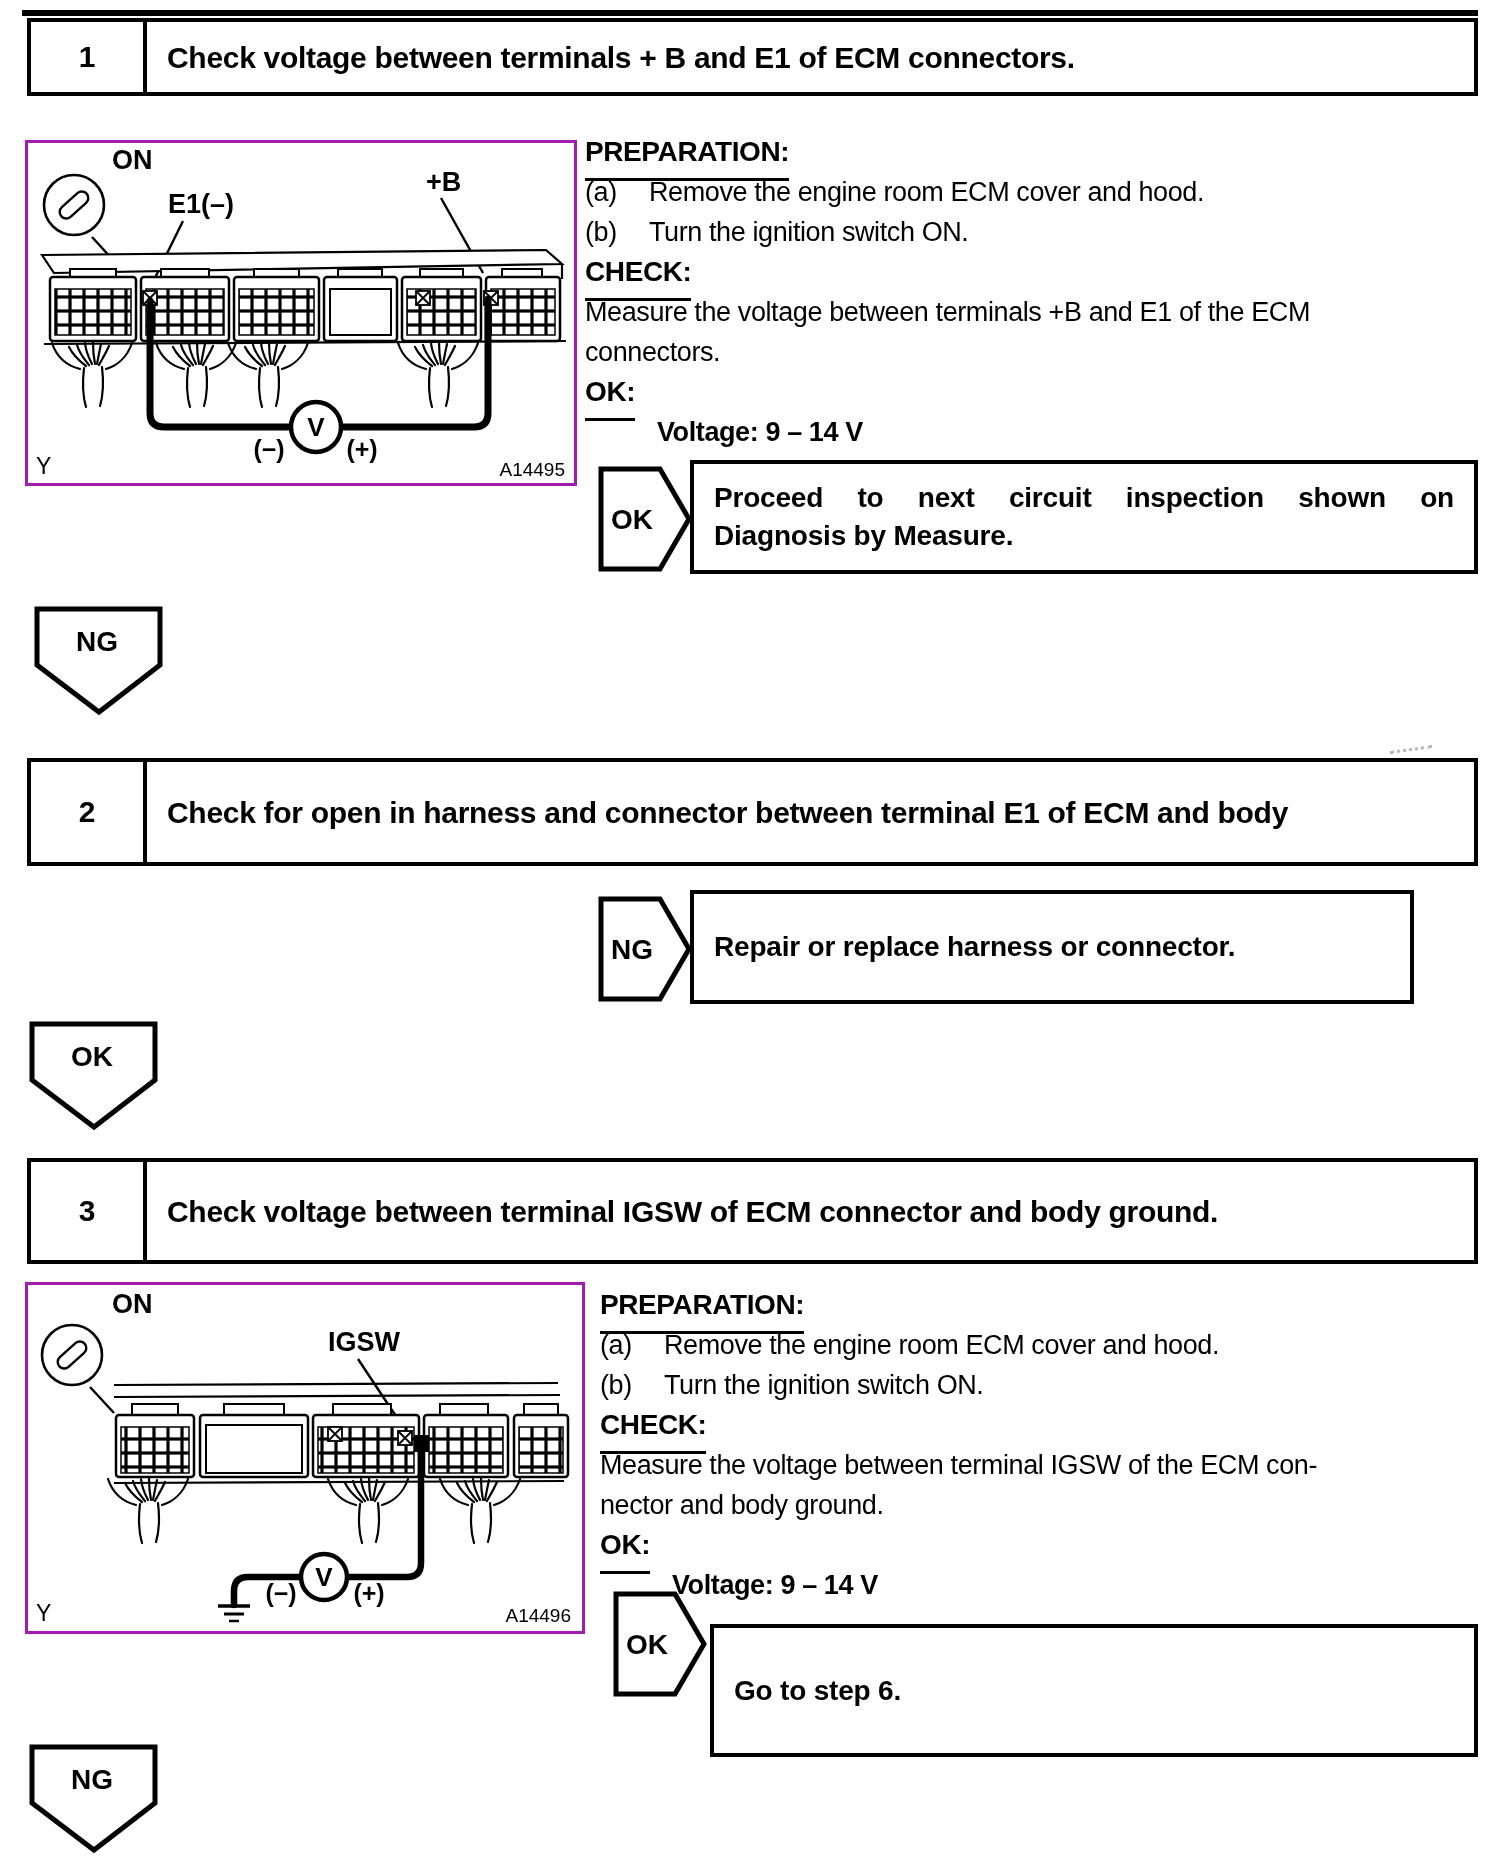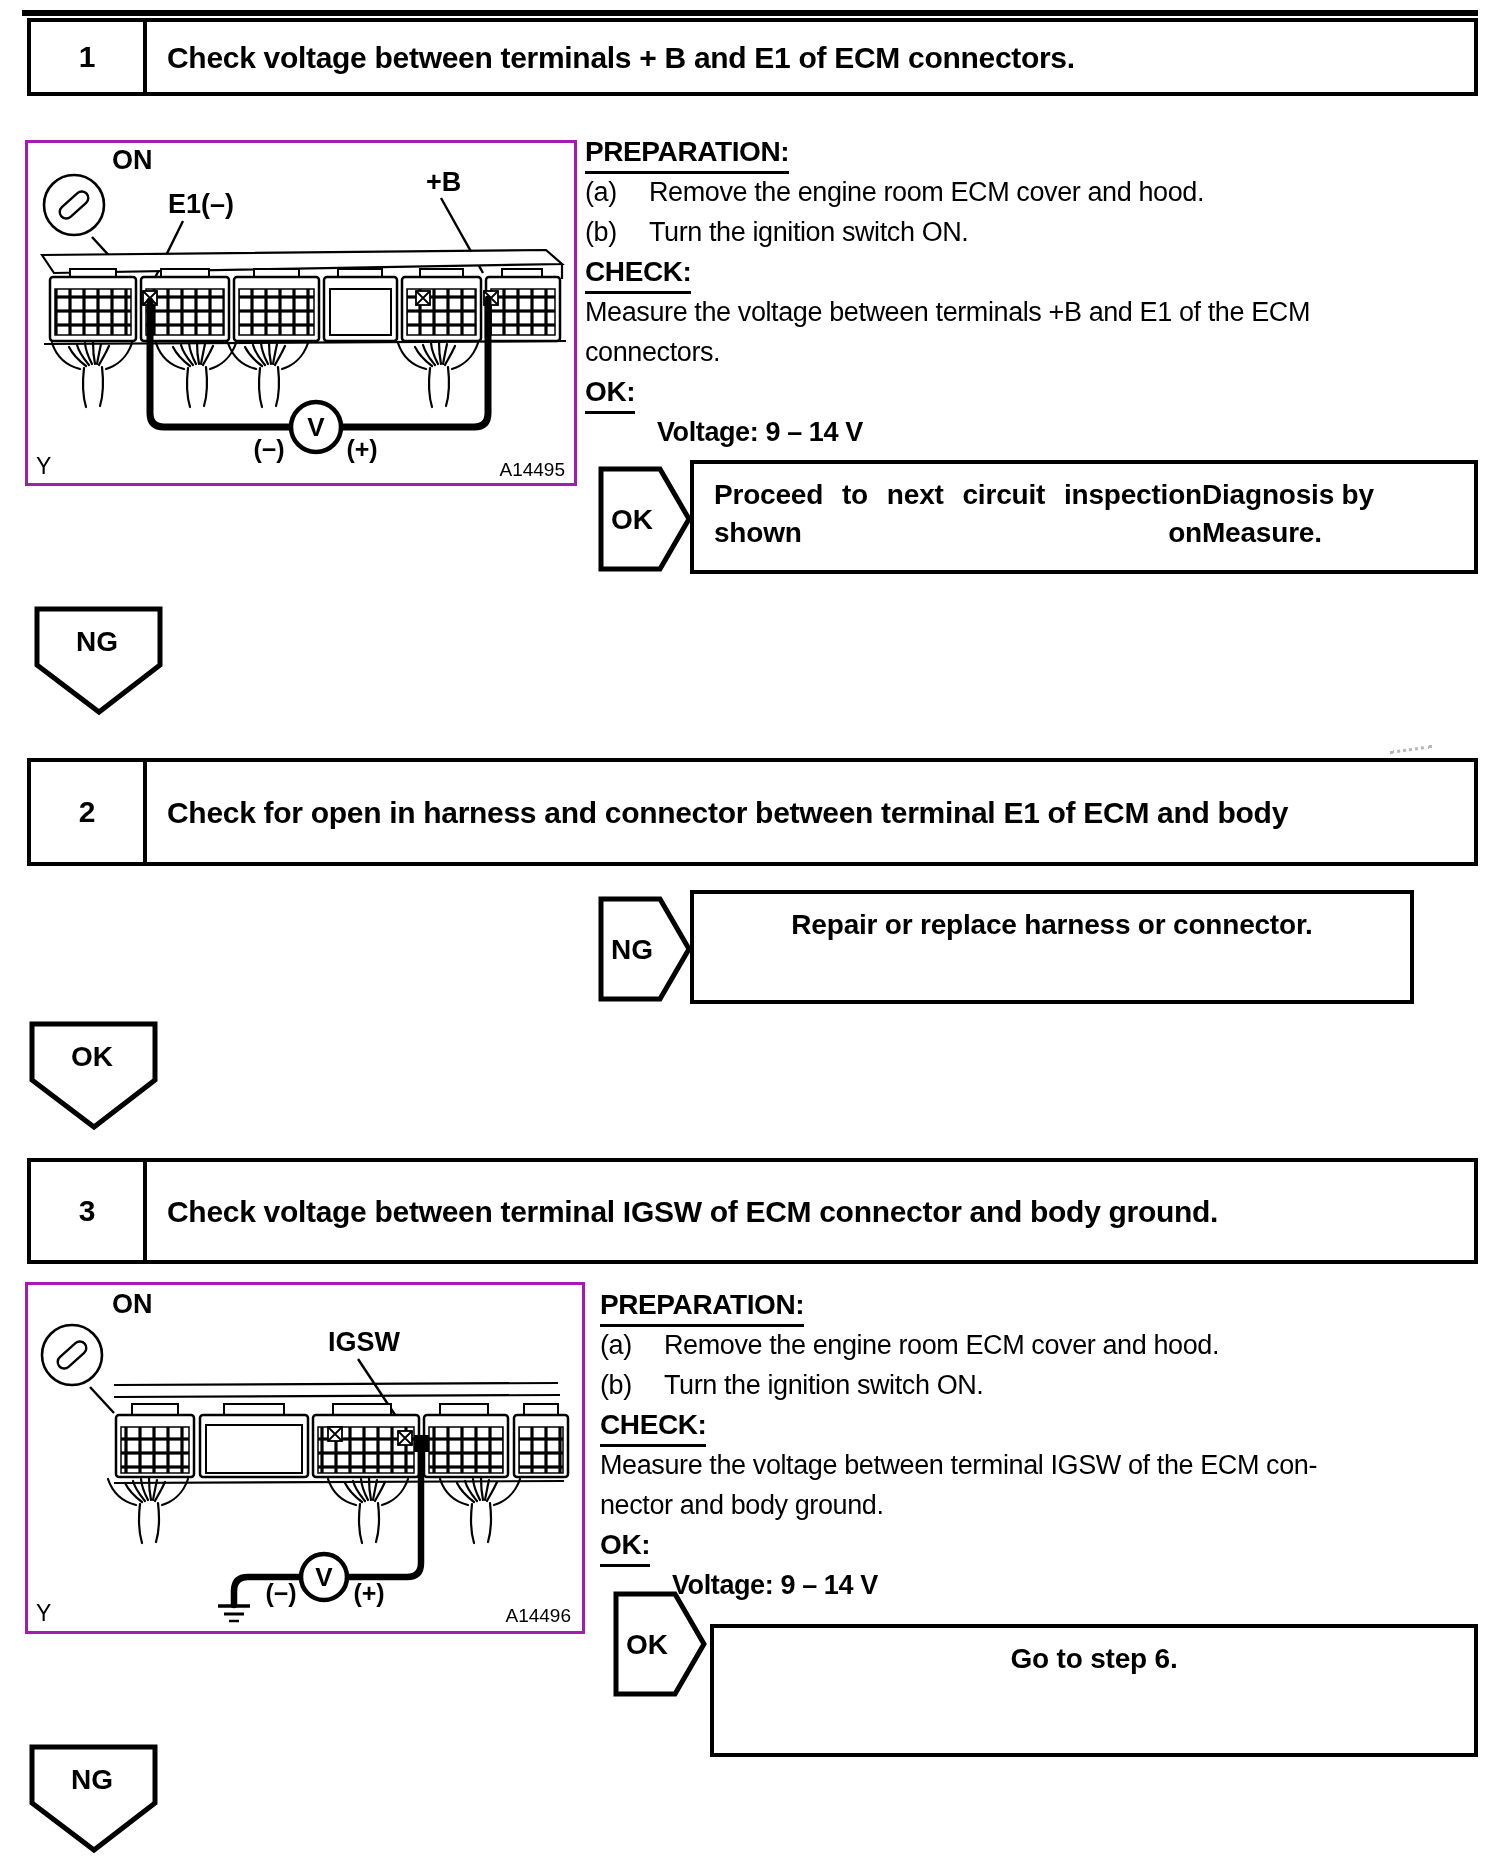--- a/index.html
+++ b/index.html
@@ -34,30 +34,30 @@
   .dlab   { font-weight:bold; font-size:27px; }
   .probe  { font-weight:bold; font-size:25px; }
   .meterV { font-weight:bold; font-size:26px; }
   .figid  { font-size:19px; }
   .ymark  { font-size:23px; }
 
   
   .rc { font-size:27px; letter-spacing:-0.4px; }
   .rc .ln { height:40px; line-height:40px; white-space:nowrap; }
   .rc .h  { font-weight:bold; font-size:28px; display:inline-block; line-height:1.06;
-            border-bottom:3px solid #000; padding-bottom:4px; }
+            border-bottom:3px solid #000; padding-bottom:11px; }
   .rc .item { display:flex; }
   .rc .mk { width:64px; flex:none; }
   .rc .val { font-weight:bold; padding-left:72px; }
 
   
   .resultbox {
     border:4px solid #000; background:#fff; box-sizing:border-box;
     font-weight:bold; font-size:28px; line-height:38px;
-    padding:12px 20px; display:flex; flex-direction:row; justify-content:center;
+    padding:0 20px; display:flex; flex-direction:column; justify-content:center;
     letter-spacing:-0.2px;
   }
   .resultbox .jl { text-align:justify; text-align-last:justify; }
 
   .pent { display:block; }
 
   
   .artifact { border-top:3px dotted #9a9a9a; width:42px; transform:rotate(-8deg); opacity:.7; }
 </style>
 </head>

